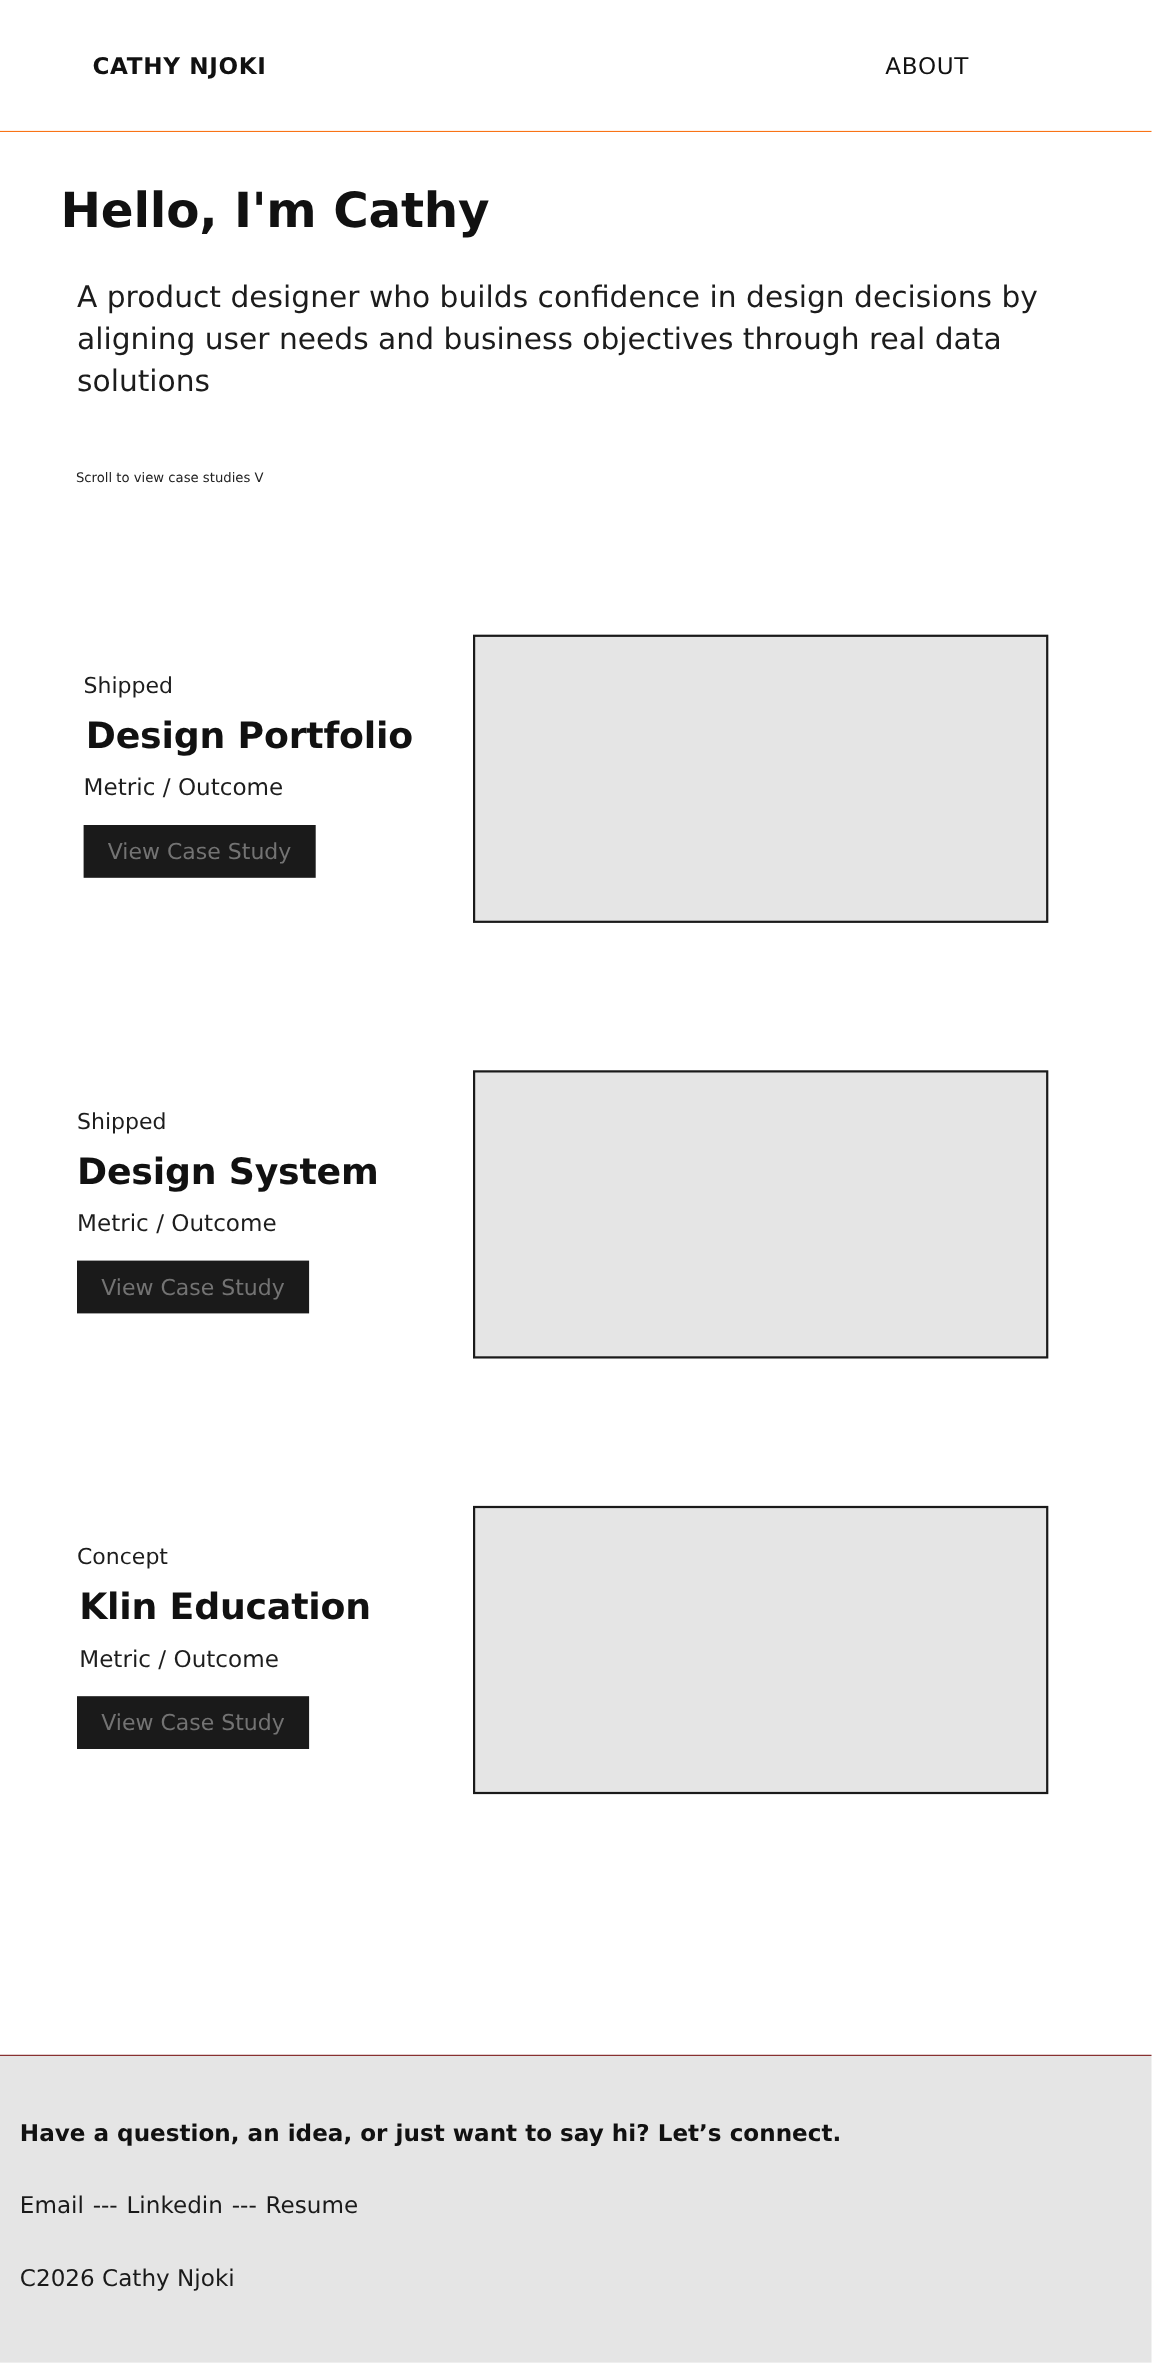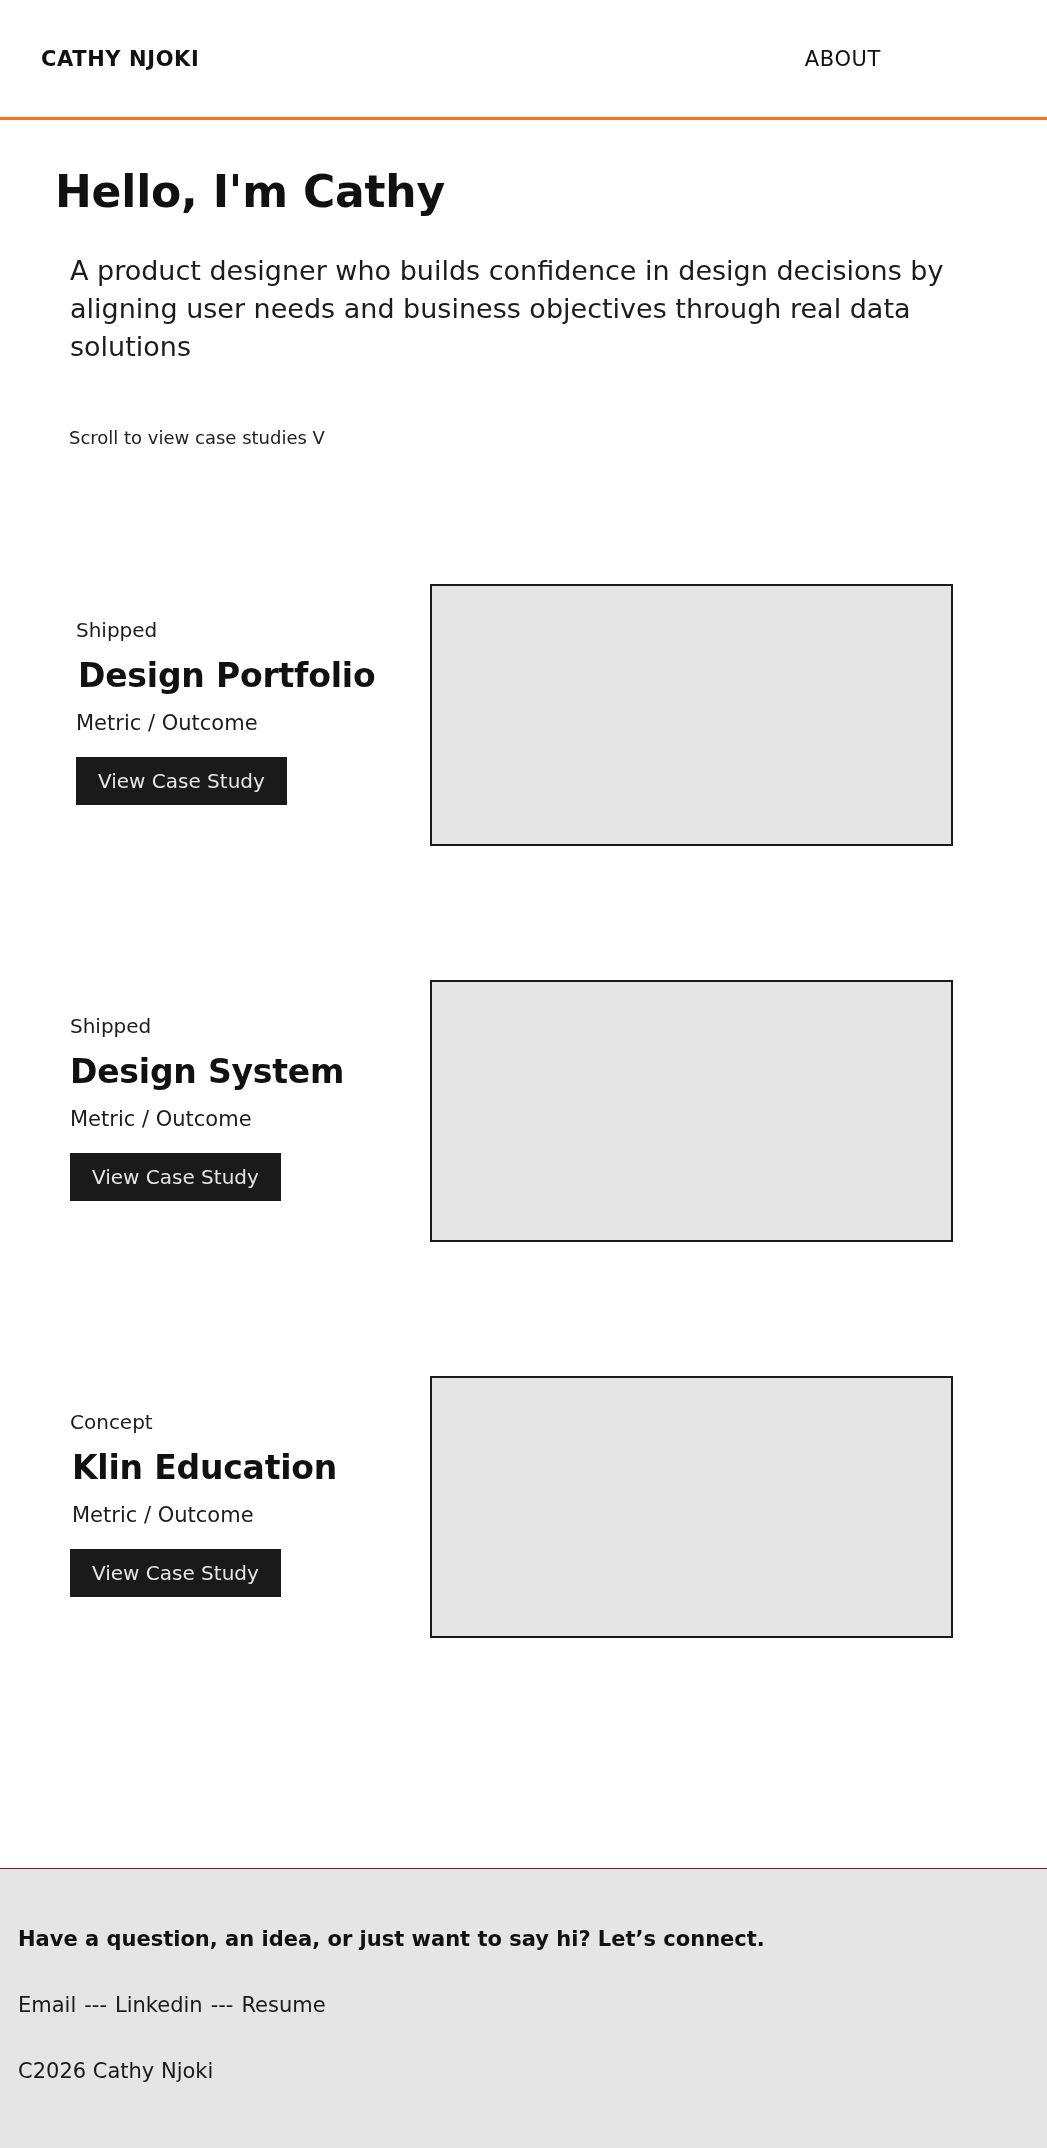--- a/index.html
+++ b/index.html
@@ -19,23 +19,23 @@
     display: flex;
     flex-direction: column;
   }
 
   
   .site-header {
     height: 120px;
     flex: 0 0 120px;
     display: flex;
     align-items: center;
-    padding: 0 70px 0 41px;
+    padding: 0 70px 0 84px;
     background: #ffffff;
-    border-bottom: 3px solid #f97316;
+    border-bottom: 1px solid #f97316;
   }
   .brand {
     font-size: 21px;
     font-weight: bold;
     letter-spacing: 0.6px;
     color: #111111;
   }
   .nav {
     margin-left: auto;
     display: flex;
@@ -66,21 +66,21 @@
   .hero-sub {
     font-size: 27px;
     line-height: 1.42;
     color: #1c1c1c;
     max-width: 900px;
     padding-left: 15px;
   }
   .scroll-hint {
     margin-top: 60px;
     padding-left: 14px;
-    font-size: 18px;
+    font-size: 12px;
     color: #222222;
   }
 
   
   .cases {
     margin-top: 130px;
     display: flex;
     flex-direction: column;
     gap: 128px;
     padding: 0 44px 0 0;
@@ -115,21 +115,21 @@
   .case:nth-child(1) .case-title { margin-left: 2px; }
   .case:nth-child(3) .case-title { margin-left: 2px; }
   .case-metric {
     font-size: 21px;
     color: #1d1d1d;
     margin-bottom: 22px;
   }
   .case:nth-child(3) .case-metric { margin-left: 2px; }
   .case-btn {
     background: #1a1a1a;
-    color: #e5e5e5;
+    color: #737373;
     border: none;
     font-family: inherit;
     font-size: 20px;
     padding: 14px 22px;
     cursor: pointer;
     line-height: 1;
   }
   .case-thumb {
     width: 523px;
     height: 262px;

